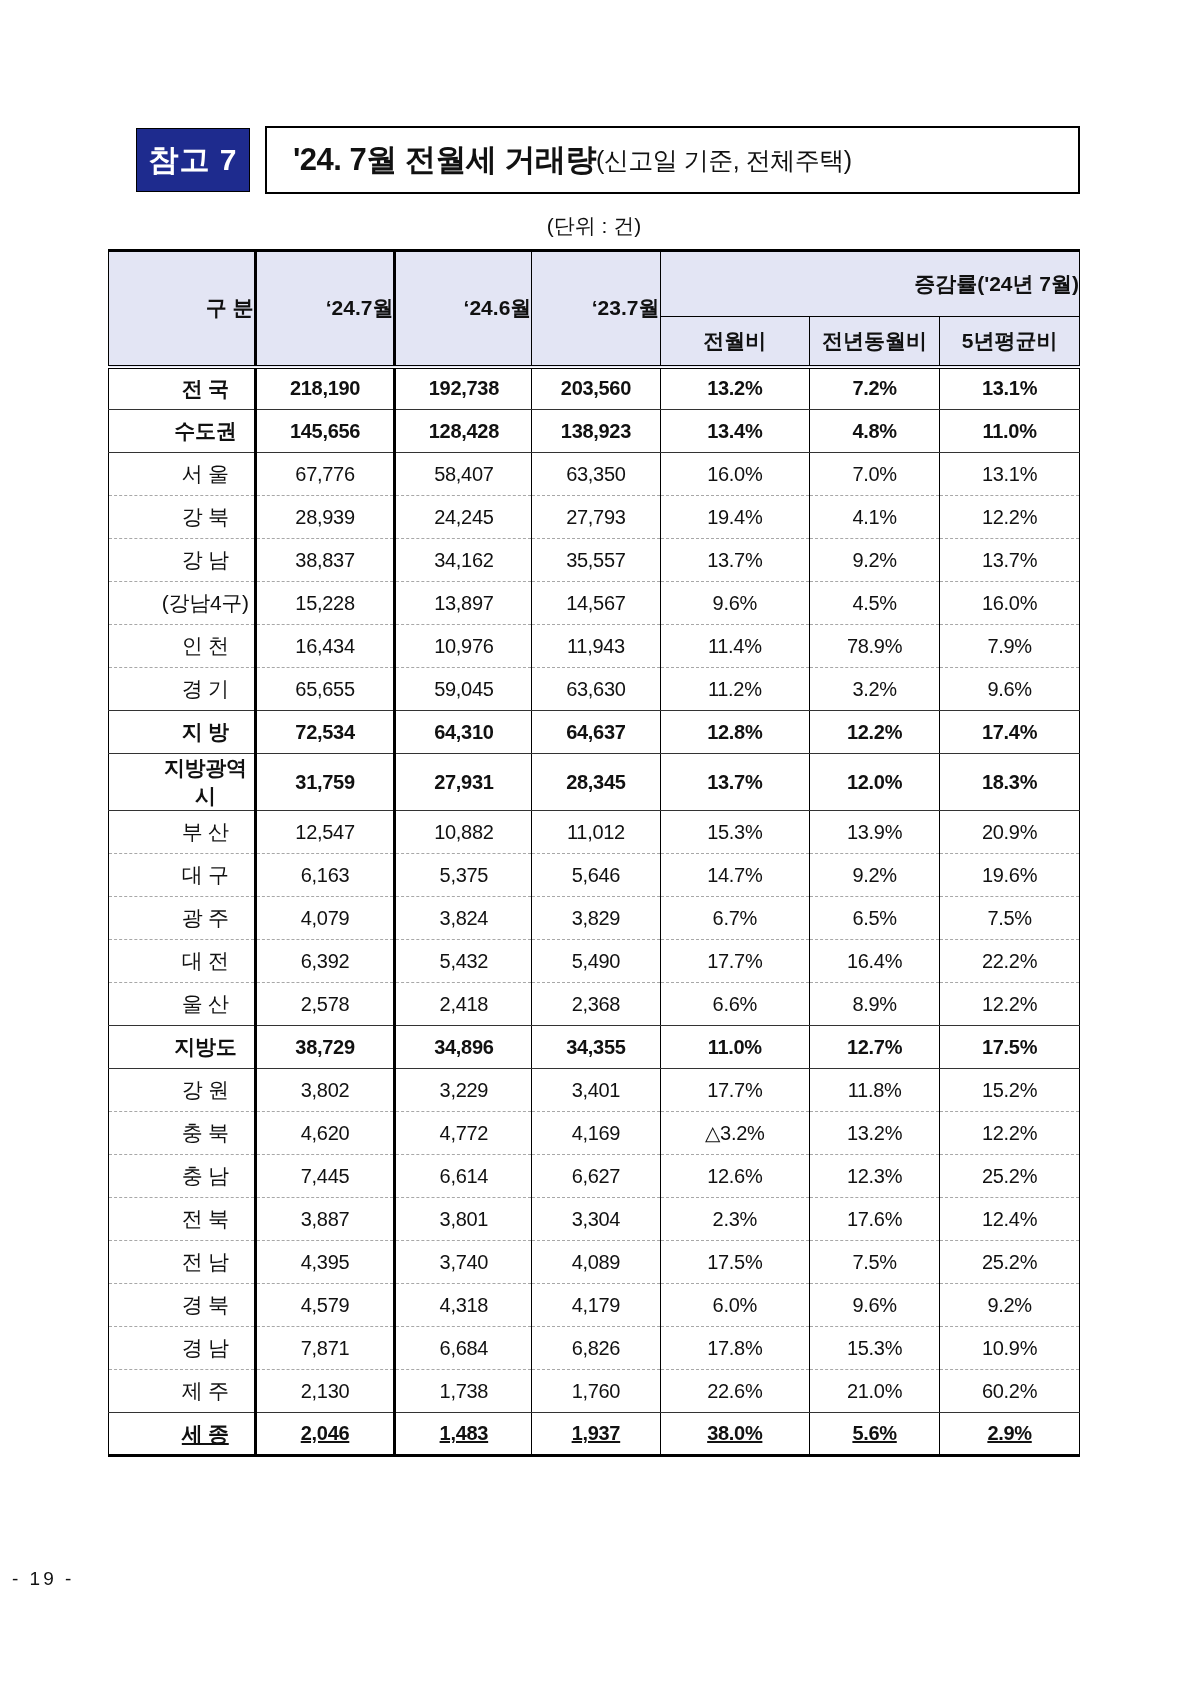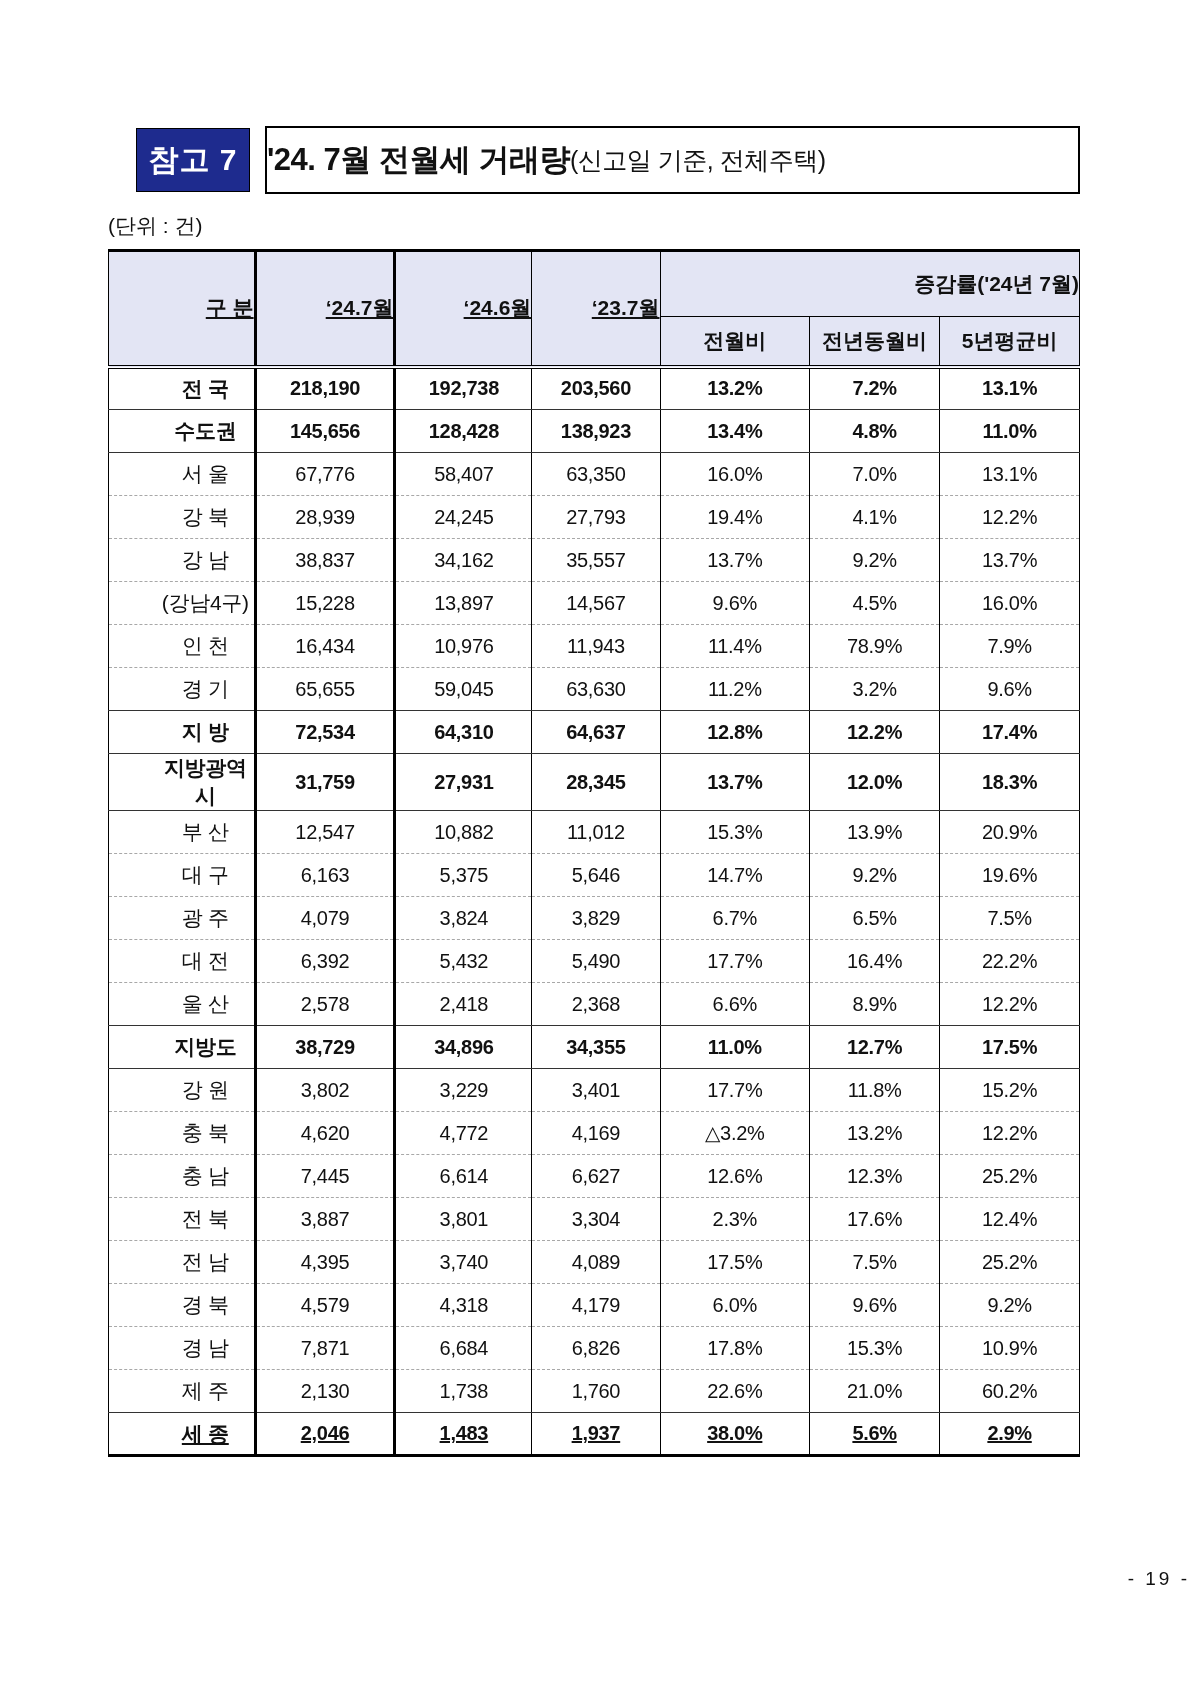--- a/index.html
+++ b/index.html
@@ -33,26 +33,27 @@
     margin-left: 28px;
   }
   .title-box {
     flex: 1 1 auto;
     margin-left: 15px;
     border: 2px solid #000;
     height: 68px;
     margin-top: -2px;
     display: flex;
     align-items: center;
+    padding-left: 26px;
   }
   .title-main { font-size: 31px; font-weight: 800; letter-spacing: -0.5px; }
   .title-paren { font-size: 25px; font-weight: 500; letter-spacing: -0.5px; }
 
   .unit-label {
-    text-align: left;
+    text-align: center;
     font-size: 21px;
     font-weight: 500;
     margin-top: 18px;
     margin-bottom: 9px;
   }
 
   
   table.data-table {
     width: 972px;
     border-collapse: collapse;
@@ -71,21 +72,21 @@
   .data-table thead th {
     background: var(--table-header-bg, #e3e5f4);
     border: 1px solid #000;
     font-size: 21px;
     font-weight: 700;
     text-align: center;
     vertical-align: middle;
   }
   .data-table thead tr.h1 th { height: 66px; border-top: 3px solid #000; text-align: right; }
   .data-table thead tr.h2 th { height: 50px; }
-  .data-table thead th[rowspan] { border-bottom: 4px double #000; text-decoration: underline; }
+  .data-table thead th[rowspan] { border-bottom: 4px double #000; }
   .data-table thead tr.h2 th { border-bottom: 4px double #000; margin-top: 32px; }
 
   .data-table td {
     height: 43px;
     text-align: center;
     vertical-align: middle;
     font-size: 20px;
     font-weight: 500;
     border-left: 1px solid #000;
     border-right: 1px solid #000;
@@ -95,23 +96,23 @@
   .data-table tr.sep-dashed td { border-bottom: 1px dashed #a8a8a8; }
   .data-table tr.sep-solid  td { border-bottom: 1px solid #333; }
   .data-table tbody tr:last-child td { border-bottom: 3px solid #000; text-decoration: underline; }
   .data-table tr.bold td { font-weight: 700; }
 
   
   .data-table .hl-col { border-left: 3px solid #000 !important; border-right: 3px solid #000 !important; }
 
   .page-footer {
     position: absolute;
-    left: 4px; right: 0;
+    left: 12px; right: 0;
     top: 1568px;
-    text-align: right;
+    text-align: left;
     font-size: 19px;
     font-weight: 500;
     letter-spacing: 3px;
   }
 </style>
 </head>
 <body>
 
 <div class="page">
   <div class="content">

